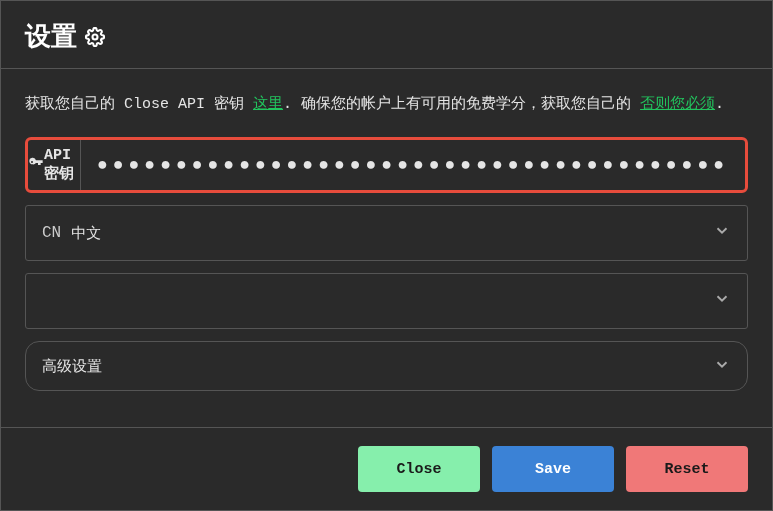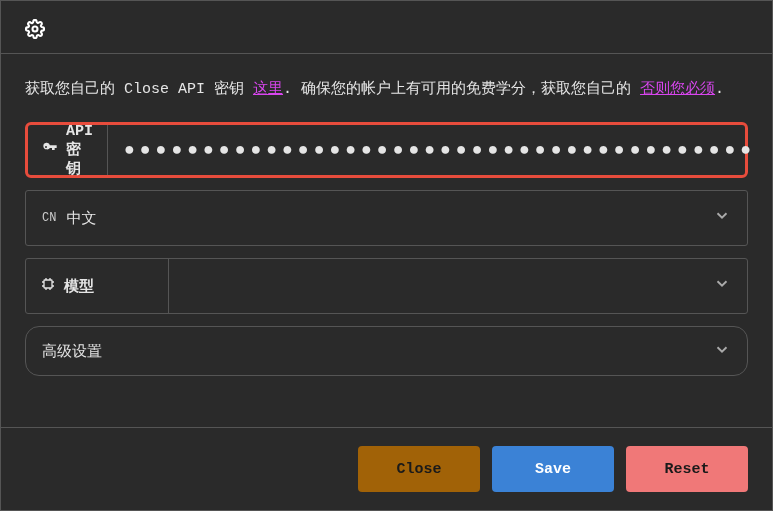--- a/index.html
+++ b/index.html
@@ -44,43 +44,43 @@
       flex: 1;
     }
     .help-text {
       font-size: 15px;
       color: #e5e5e5;
       line-height: 1.6;
       margin-bottom: 20px;
       font-family: "Courier New", monospace;
     }
     .help-link {
-      color: #d946ef;
+      color: #22c55e;
       text-decoration: underline;
       cursor: pointer;
       text-align: right;
     }
     .field-row {
       display: flex;
       border: 1px solid #555;
       border-radius: 3px;
       margin-bottom: 12px;
       height: 56px;
       background: #2a2a2a;
     }
     .field-row.highlighted {
       border: 3px solid #e74c3c;
       border-radius: 6px;
     }
     .field-label {
       width: 143px;
-      padding: 0 14px;
-      display: flex;
-      align-items: center;
-      gap: 8px;
+      padding: 0 0;
+      display: flex;
+      align-items: center;
+      gap: 0;
       border-right: 1px solid #555;
       font-size: 15px;
       font-weight: bold;
       font-family: "Courier New", monospace;
       color: #e5e5e5;
     }
     .field-row.highlighted .field-label {
       border-right: 1px solid #555;
     }
     .field-value {
@@ -88,21 +88,21 @@
       padding: 0 16px;
       display: flex;
       align-items: center;
       font-size: 15px;
       color: #e5e5e5;
       font-family: "Courier New", monospace;
       position: relative;
       cursor: pointer;
     }
     .field-value .lang-code {
-      font-size: 12px;
+      font-size: 16px;
       margin-right: 10px;
       color: #ccc;
     }
     .password-dots {
       font-size: 18px;
       letter-spacing: 5px;
       color: #e5e5e5;
       white-space: nowrap;
       overflow: hidden;
     }
@@ -137,38 +137,39 @@
       height: 46px;
       border: none;
       border-radius: 4px;
       font-size: 15px;
       font-weight: bold;
       font-family: "Courier New", monospace;
       cursor: pointer;
       color: #1a1a1a;
     }
     .btn-close {
-      background: #a16207;
+      background: #86efac;
     }
     .btn-reset {
       background: #f07878;
     }
     .btn-save {
       background: #3b82d6;
       color: #fff;
     }
     .icon-svg {
       flex-shrink: 0;
     }
   </style>
 </head>
 <body>
 
 <div class="modal">
   <div class="modal-header">
+    <span class="modal-title">设置</span>
     <span class="gear-icon">
       <svg class="icon-svg" width="20" height="20" viewBox="0 0 24 24" fill="none" stroke="#fff" stroke-width="2.5">
         <circle cx="12" cy="12" r="3"></circle>
         <path d="M19.4 15a1.65 1.65 0 0 0 .33 1.82l.06.06a2 2 0 1 1-2.83 2.83l-.06-.06a1.65 1.65 0 0 0-1.82-.33 1.65 1.65 0 0 0-1 1.51V21a2 2 0 0 1-4 0v-.09a1.65 1.65 0 0 0-1-1.51 1.65 1.65 0 0 0-1.82.33l-.06.06a2 2 0 1 1-2.83-2.83l.06-.06a1.65 1.65 0 0 0 .33-1.82 1.65 1.65 0 0 0-1.51-1H3a2 2 0 0 1 0-4h.09a1.65 1.65 0 0 0 1.51-1 1.65 1.65 0 0 0-.33-1.82l-.06-.06a2 2 0 1 1 2.83-2.83l.06.06a1.65 1.65 0 0 0 1.82.33h0a1.65 1.65 0 0 0 1-1.51V3a2 2 0 0 1 4 0v.09a1.65 1.65 0 0 0 1 1.51h0a1.65 1.65 0 0 0 1.82-.33l.06-.06a2 2 0 1 1 2.83 2.83l-.06.06a1.65 1.65 0 0 0-.33 1.82v0a1.65 1.65 0 0 0 1.51 1H21a2 2 0 0 1 0 4h-.09a1.65 1.65 0 0 0-1.51 1z"></path>
       </svg>
     </span>
   </div>
 
   <div class="modal-body">
     <div class="help-text">
@@ -195,36 +196,20 @@
         <span>中文</span>
         <span class="chevron">
           <svg width="18" height="18" viewBox="0 0 24 24" fill="none" stroke="#aaa" stroke-width="2.5">
             <polyline points="6 9 12 15 18 9"></polyline>
           </svg>
         </span>
       </div>
     </div>
 
     <div class="field-row">
-      <div class="field-label">
-        <span>
-          <svg class="icon-svg" width="16" height="16" viewBox="0 0 24 24" fill="none" stroke="#e5e5e5" stroke-width="2">
-            <rect x="6" y="6" width="12" height="12" rx="1"></rect>
-            <line x1="9" y1="3" x2="9" y2="6"></line>
-              <line x1="15" y1="3" x2="15" y2="6"></line>
-            <line x1="9" y1="18" x2="9" y2="21"></line>
-              <line x1="15" y1="18" x2="15" y2="21"></line>
-            <line x1="3" y1="9" x2="6" y2="9"></line>
-              <line x1="3" y1="15" x2="6" y2="15"></line>
-            <line x1="18" y1="9" x2="21" y2="9"></line>
-              <line x1="18" y1="15" x2="21" y2="15"></line>
-          </svg>
-        </span>
-        <span>模型</span>
-      </div>
       <div class="field-value">
         <span class="chevron">
           <svg width="18" height="18" viewBox="0 0 24 24" fill="none" stroke="#aaa" stroke-width="2.5">
             <polyline points="6 9 12 15 18 9"></polyline>
           </svg>
         </span>
       </div>
     </div>
 
     <div class="collapsible-row">

